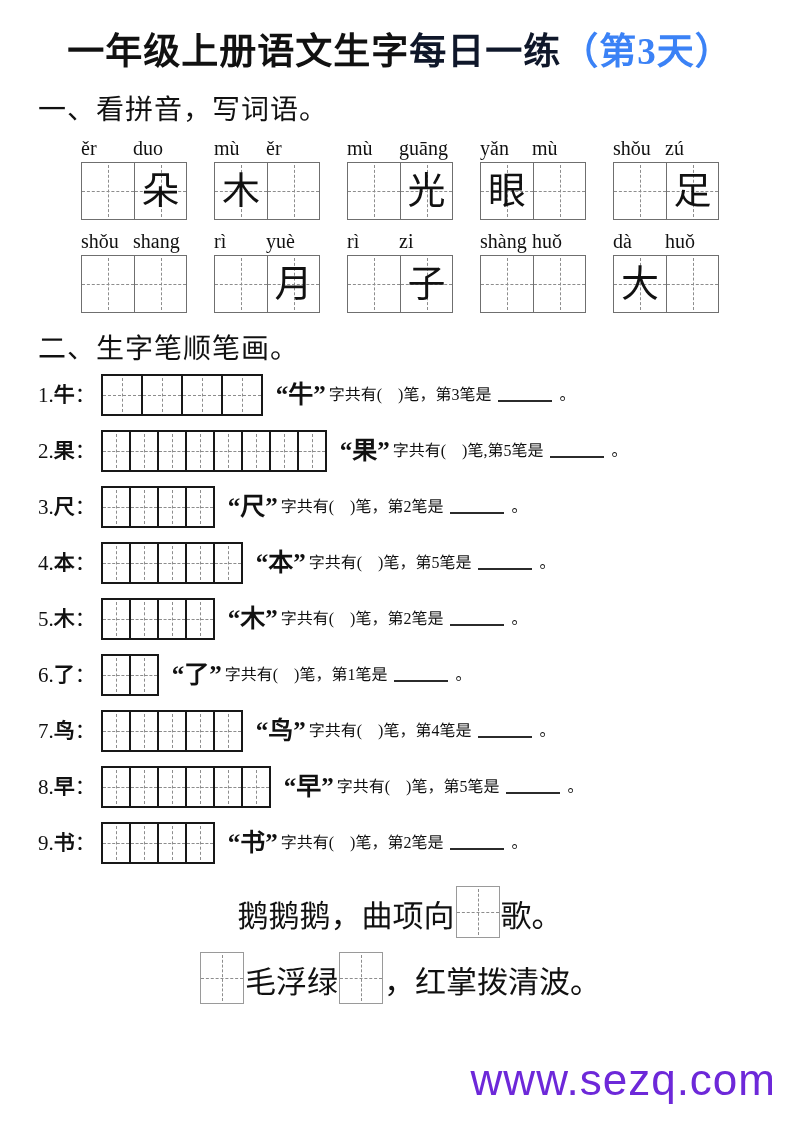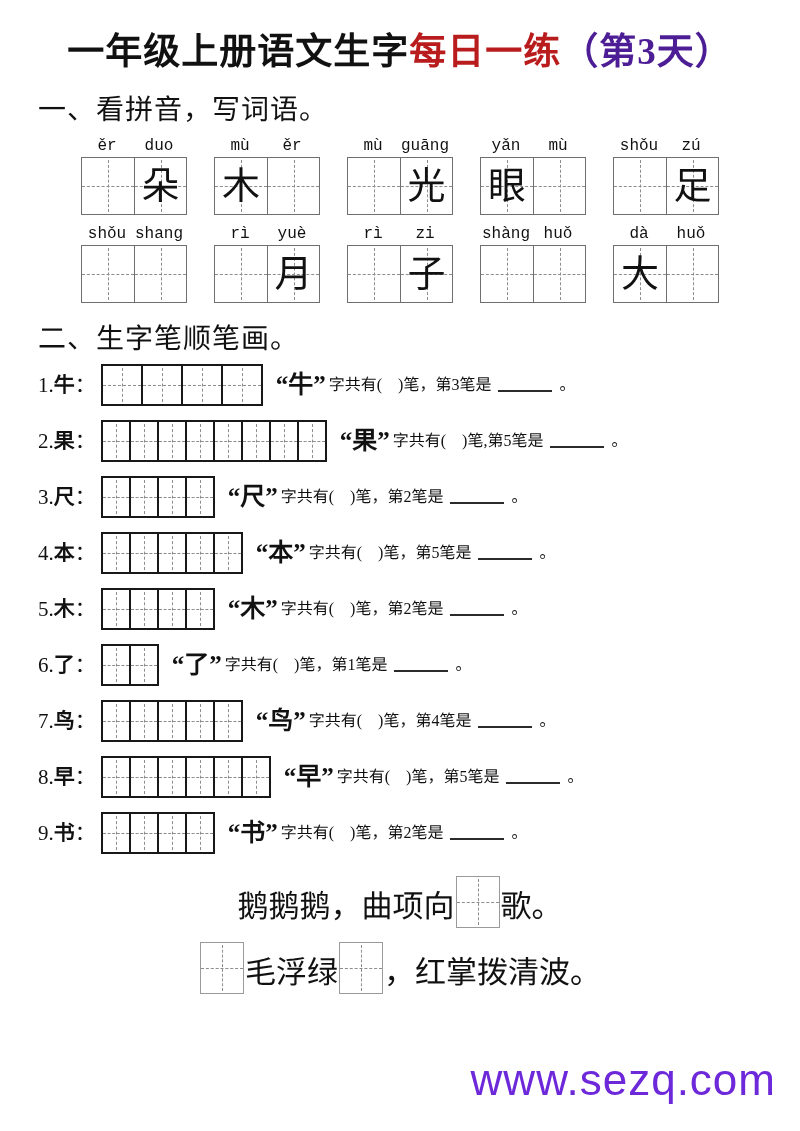--- a/index.html
+++ b/index.html
@@ -1,29 +1,29 @@
 <!DOCTYPE html>
 <html lang="zh-CN"><head>
 <meta charset="utf-8">
 <style>
   *{box-sizing:border-box;margin:0;padding:0}
   html,body{width:800px;background:#fff}
   body{font-family:"Liberation Serif",serif;color:#111}
   .page{position:relative;width:800px;height:1131px;background:#fff;overflow:hidden}
 
   .title{text-align:center;padding-top:30px;font-size:37px;font-weight:bold;letter-spacing:1px;line-height:1.2}
-  .title .t-red{color:#b91c1c}
-  .title .t-blue{color:#4c1d95}
+  .title .t-red{color:#0f172a}
+  .title .t-blue{color:#3b82f6}
 
   .sec-heading{font-size:28px;margin:13px 0 4px 38px;letter-spacing:1px}
 
   
   .pyrow{display:flex;justify-content:center;gap:27px;margin-top:10px}
   .pylabels{display:flex;margin-bottom:2px}
-  .pylabel{width:52px;text-align:center;font-size:16px;font-family:Liberation Mono, monospace}
+  .pylabel{width:52px;font-size:20px;font-family:Liberation Serif, serif}
   .pcells{display:flex;border:1px solid #6f6f6f}
   .pcell{width:52px;height:56px;position:relative;background:#fff}
   .pcell + .pcell{border-left:1px solid #6f6f6f}
   .cross .vl{position:absolute;left:50%;top:2px;bottom:2px;border-left:1px dashed #8d8d8d}
   .cross .hl{position:absolute;top:50%;left:0;right:0;border-top:1px dashed #8d8d8d}
   .hanzi{position:absolute;inset:0;display:flex;align-items:center;justify-content:center;font-size:38px;line-height:1;z-index:2}
 
   
   .stroke-items{margin:8px 0 0 38px}
   .sitem{display:flex;align-items:center;margin-bottom:14px}

